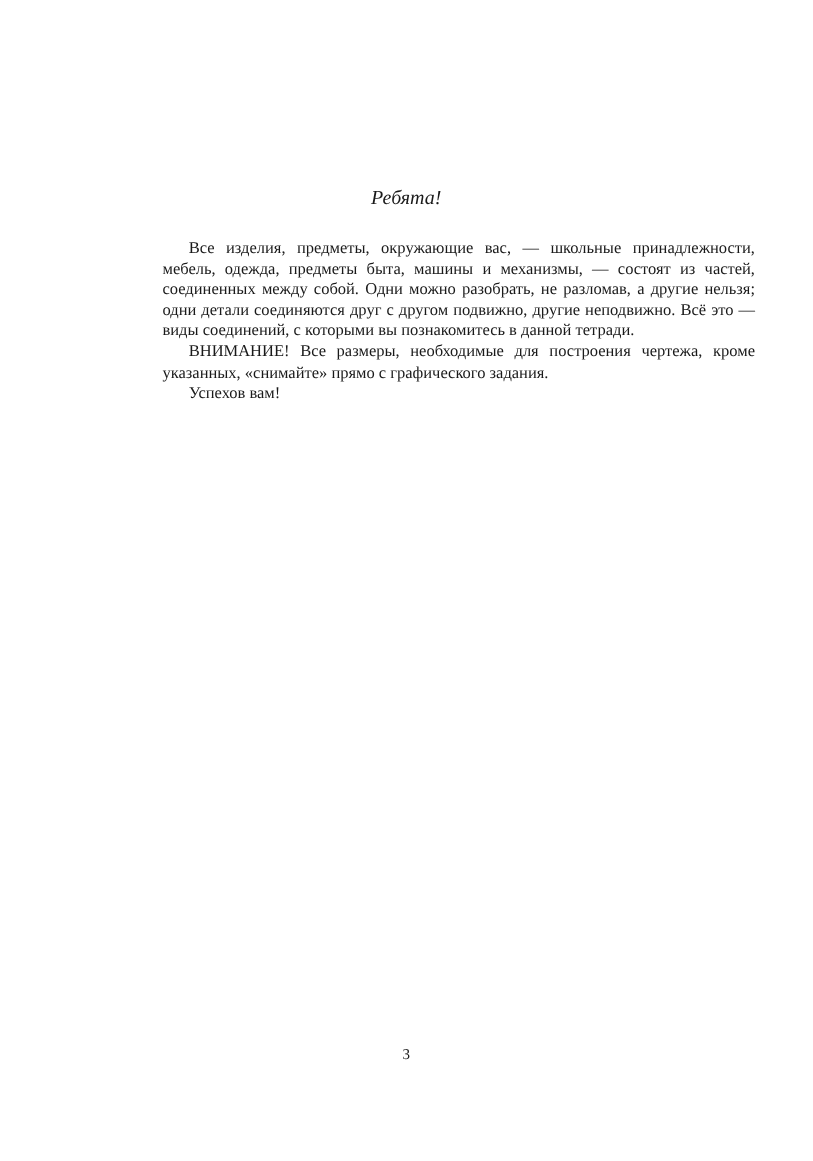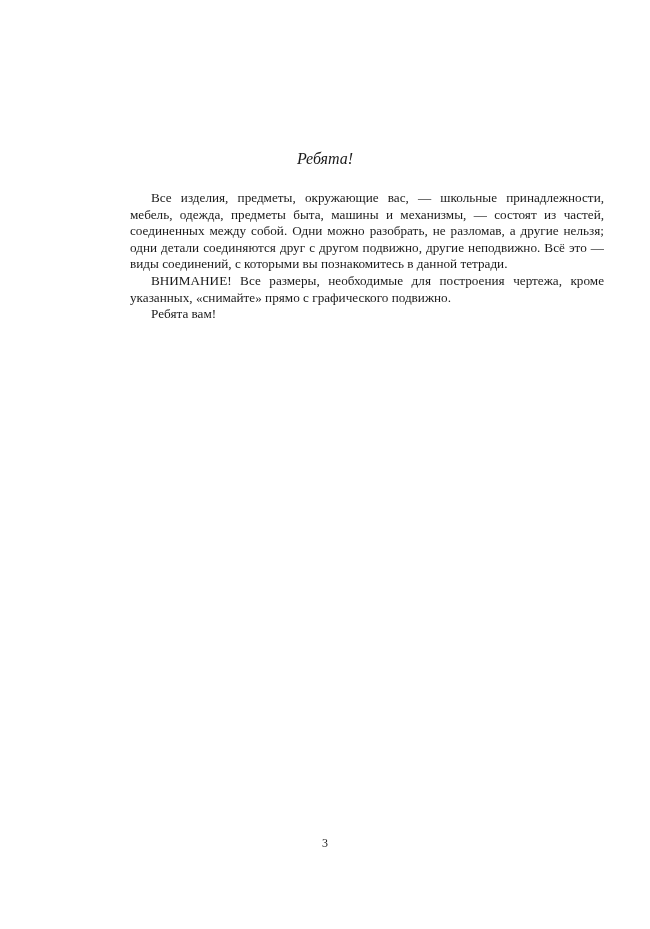--- a/index.html
+++ b/index.html
@@ -22,17 +22,17 @@
     text-align: center; font-size: 12px;
   }
 </style>
 </head>
 <body>
 
 <div class="title">Ребята!</div>
 
 <div class="content">
   <p>Все изделия, предметы, окружающие вас, — школьные принадлежности, мебель, одежда, предметы быта, машины и механизмы, — состоят из частей, соединенных между собой. Одни можно разобрать, не разломав, а другие нельзя; одни детали соединяются друг с другом подвижно, другие неподвижно. Всё это — виды соединений, с которыми вы познакомитесь в данной тетради.</p>
-  <p>ВНИМАНИЕ! Все размеры, необходимые для построения чертежа, кроме указанных, «снимайте» прямо с графического подвижно.</p>
-  <p>Ребята вам!</p>
+  <p>ВНИМАНИЕ! Все размеры, необходимые для построения чертежа, кроме указанных, «снимайте» прямо с графического задания.</p>
+  <p>Успехов вам!</p>
 </div>
 
 <div class="page-num">3</div>
 
 </body></html>

